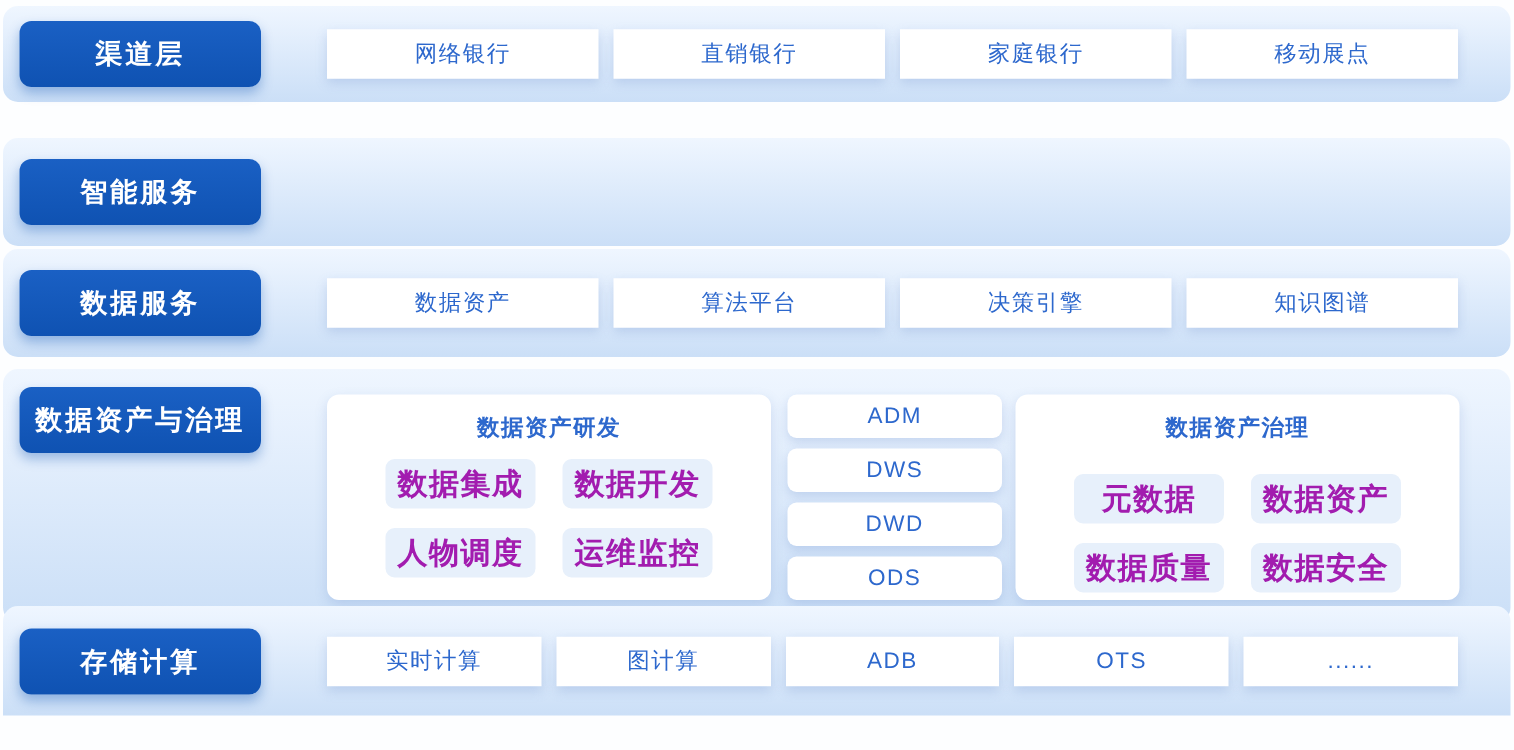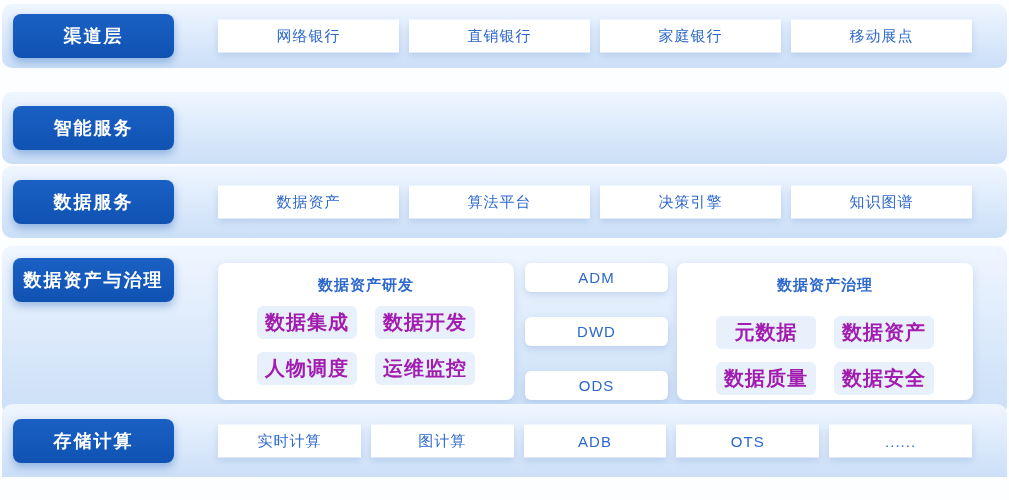--- a/index.html
+++ b/index.html
@@ -103,20 +103,21 @@
     <div class="chip-grid">
       <div class="chip">数据集成</div>
       <div class="chip">数据开发</div>
       <div class="chip">人物调度</div>
       <div class="chip">运维监控</div>
     </div>
   </div>
 
   <div class="mid-col">
     <div class="mid-pill">ADM</div>
+    <div class="mid-pill">DWS</div>
     <div class="mid-pill">DWD</div>
     <div class="mid-pill">ODS</div>
   </div>
 
   <div class="card card-gov">
     <div class="card-title">数据资产治理</div>
     <div class="chip-grid">
       <div class="chip">元数据</div>
       <div class="chip">数据资产</div>
       <div class="chip">数据质量</div>

